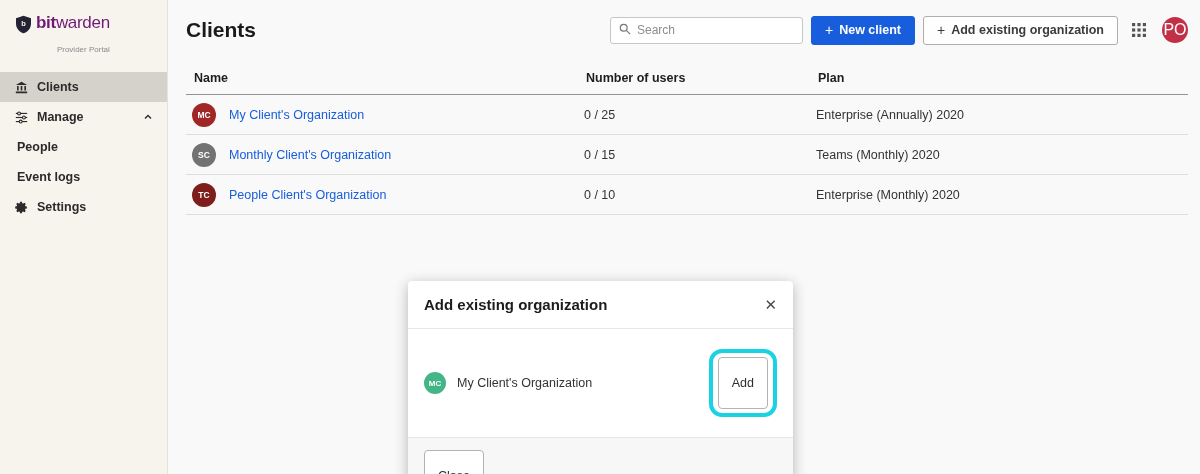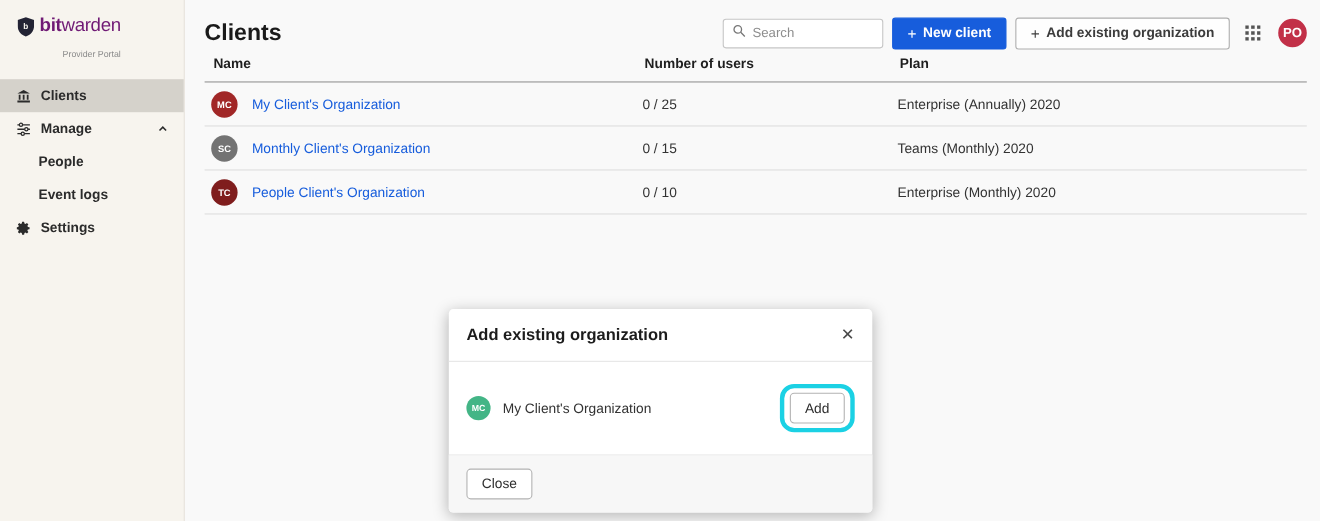--- a/index.html
+++ b/index.html
@@ -25,50 +25,50 @@
   .logo-text .light { font-weight:300; }
   .logo-subtitle { font-size:8px; color:#8a8a8a; text-align:right; margin-top:12px; }
   .nav { margin-top:8px; }
   .nav-item {
     height:30px; display:flex; align-items:center; gap:9px;
     padding:0 14px; font-size:12.5px; font-weight:600; color:#2b2b2b;
     cursor:pointer;
   }
   .nav-item.active { background:#d5d2cb; }
   .nav-item .chev { margin-left:auto; display:flex; }
-  .nav-sub { padding-left:35px; }
+  .nav-sub { padding-left:17px; }
   .nav-icon { width:14px; display:flex; justify-content:center; }
   
   .main { position:absolute; left:168px; right:0; top:0; bottom:0; padding:0 12px 0 18px; }
   .topbar { display:flex; align-items:center; margin-top:15px; height:30px; }
   .page-title { font-size:21px; font-weight:700; color:#1a1a1a; }
   .top-controls { margin-left:auto; display:flex; align-items:center; gap:8px; }
   .search-box {
-    width:146px; height:27px; background:#fff; border:1px solid #c6c6c6;
+    width:193px; height:27px; background:#fff; border:1px solid #c6c6c6;
     border-radius:3px; display:flex; align-items:center; padding:0 8px; gap:6px;
   }
   .search-box input {
     border:none; outline:none; width:100%; font-size:12px; background:transparent;
     font-family:inherit; color:#333;
   }
   .search-box input::placeholder { color:#8d8d8d; }
   .btn { height:29px; border-radius:3px; font-size:12.5px; font-weight:600;
     display:inline-flex; align-items:center; gap:6px; padding:0 13px;
     cursor:pointer; font-family:inherit; }
   .btn-primary { background:#175ddc; border:1px solid #175ddc; color:#fff; }
   .btn-outline { background:#fefefe; border:1px solid #aeaeae; color:#3c3c3c; }
   .plus { font-size:14px; font-weight:400; line-height:1; }
   .grid-icon-btn { margin-left:6px; display:flex; cursor:pointer; }
   .top-avatar {
     width:26px; height:26px; border-radius:50%; color:#fff;
     display:flex; align-items:center; justify-content:center;
-    font-size:12px; font-weight:700; margin-left:8px; cursor:pointer;
-  }
-  
-  .table { }
+    font-size:16px; font-weight:400; margin-left:8px; cursor:pointer;
+  }
+  
+  .table { margin-top:20px; }
   .t-head {
     display:grid; grid-template-columns:392px 232px 1fr;
     font-size:12.5px; font-weight:700; color:#1e1e1e;
     padding:6px 0 9px 8px; border-bottom:1px solid #949494;
   }
   .t-row {
     display:grid; grid-template-columns:392px 232px 1fr; align-items:center;
     height:40px; border-bottom:1px solid #dedede; font-size:12.5px; color:#333;
     padding-left:6px;
   }
@@ -97,21 +97,21 @@
     display:flex; align-items:center; justify-content:center;
     font-size:8px; font-weight:700;
   }
   .modal-org-name { font-size:12.5px; color:#333; }
   .highlight-ring {
     margin-left:auto; display:inline-flex;
     border:4px solid #1bd1e4; border-radius:13px; padding:4px 5px;
   }
   .btn-small {
     background:#fff; border:1px solid #b3b3b3; border-radius:4px;
-    padding:6px 13px; font-size:12.5px; color:#2e2e2e; cursor:pointer;
+    padding:18px 13px; font-size:12.5px; color:#2e2e2e; cursor:pointer;
     font-family:inherit; font-weight:400;
   }
   .modal-footer {
     background:#f7f7f7; border-top:1px solid #e6e6e6; padding:12px 16px;
     border-radius:0 0 4px 4px;
   }
 </style>
 </head>
 <body>
 

